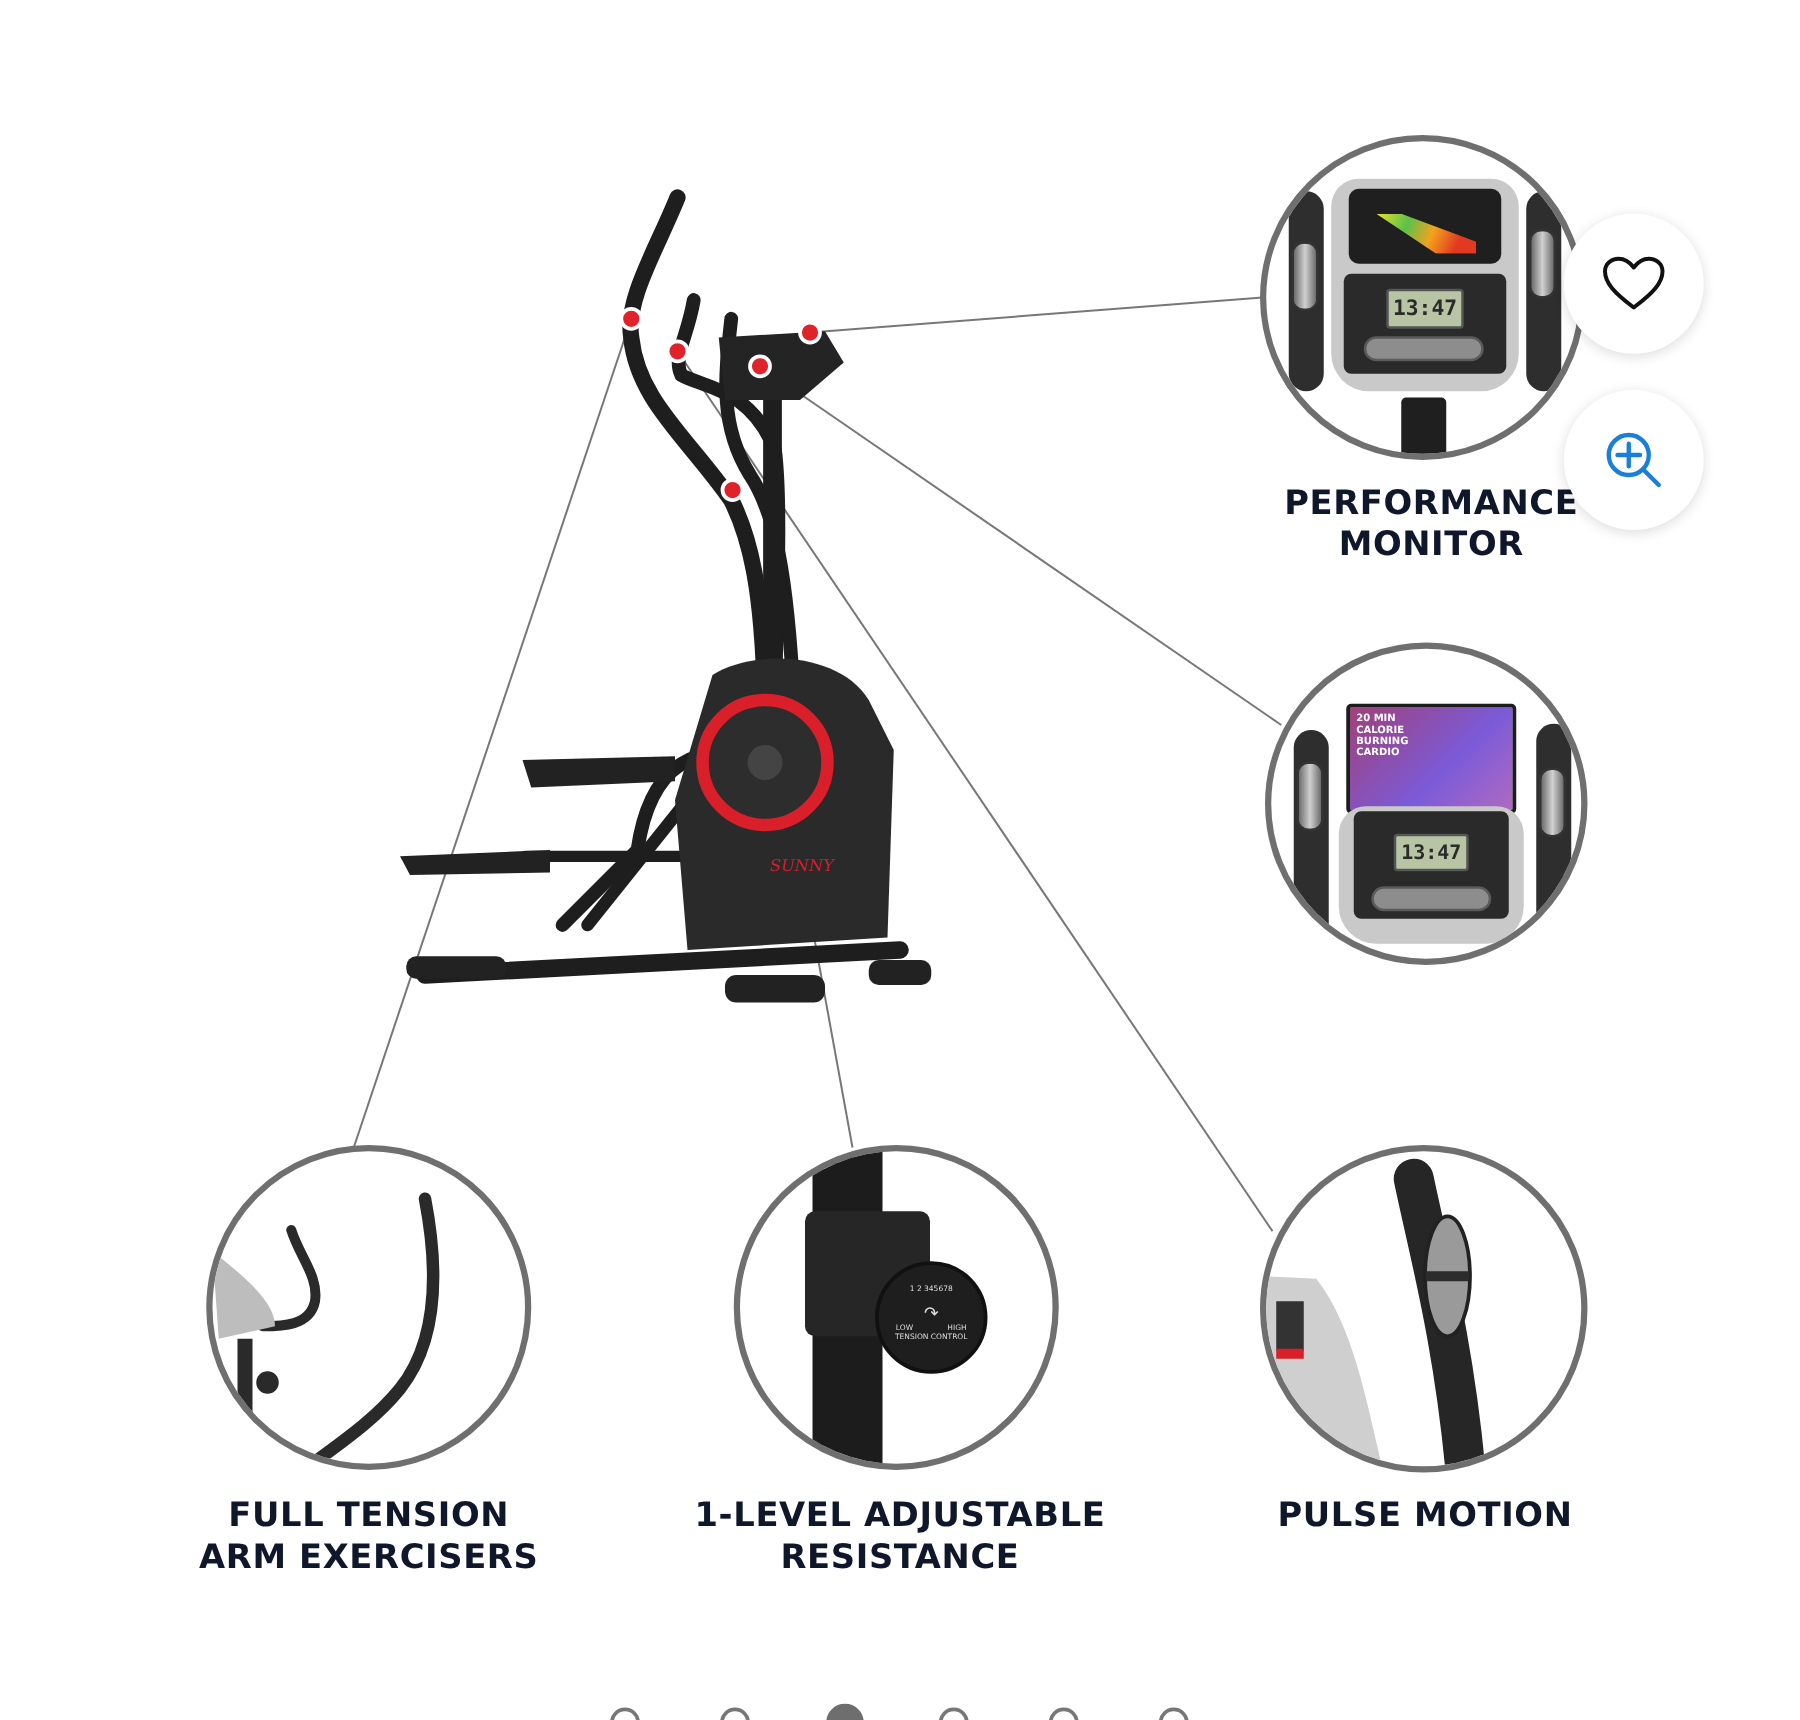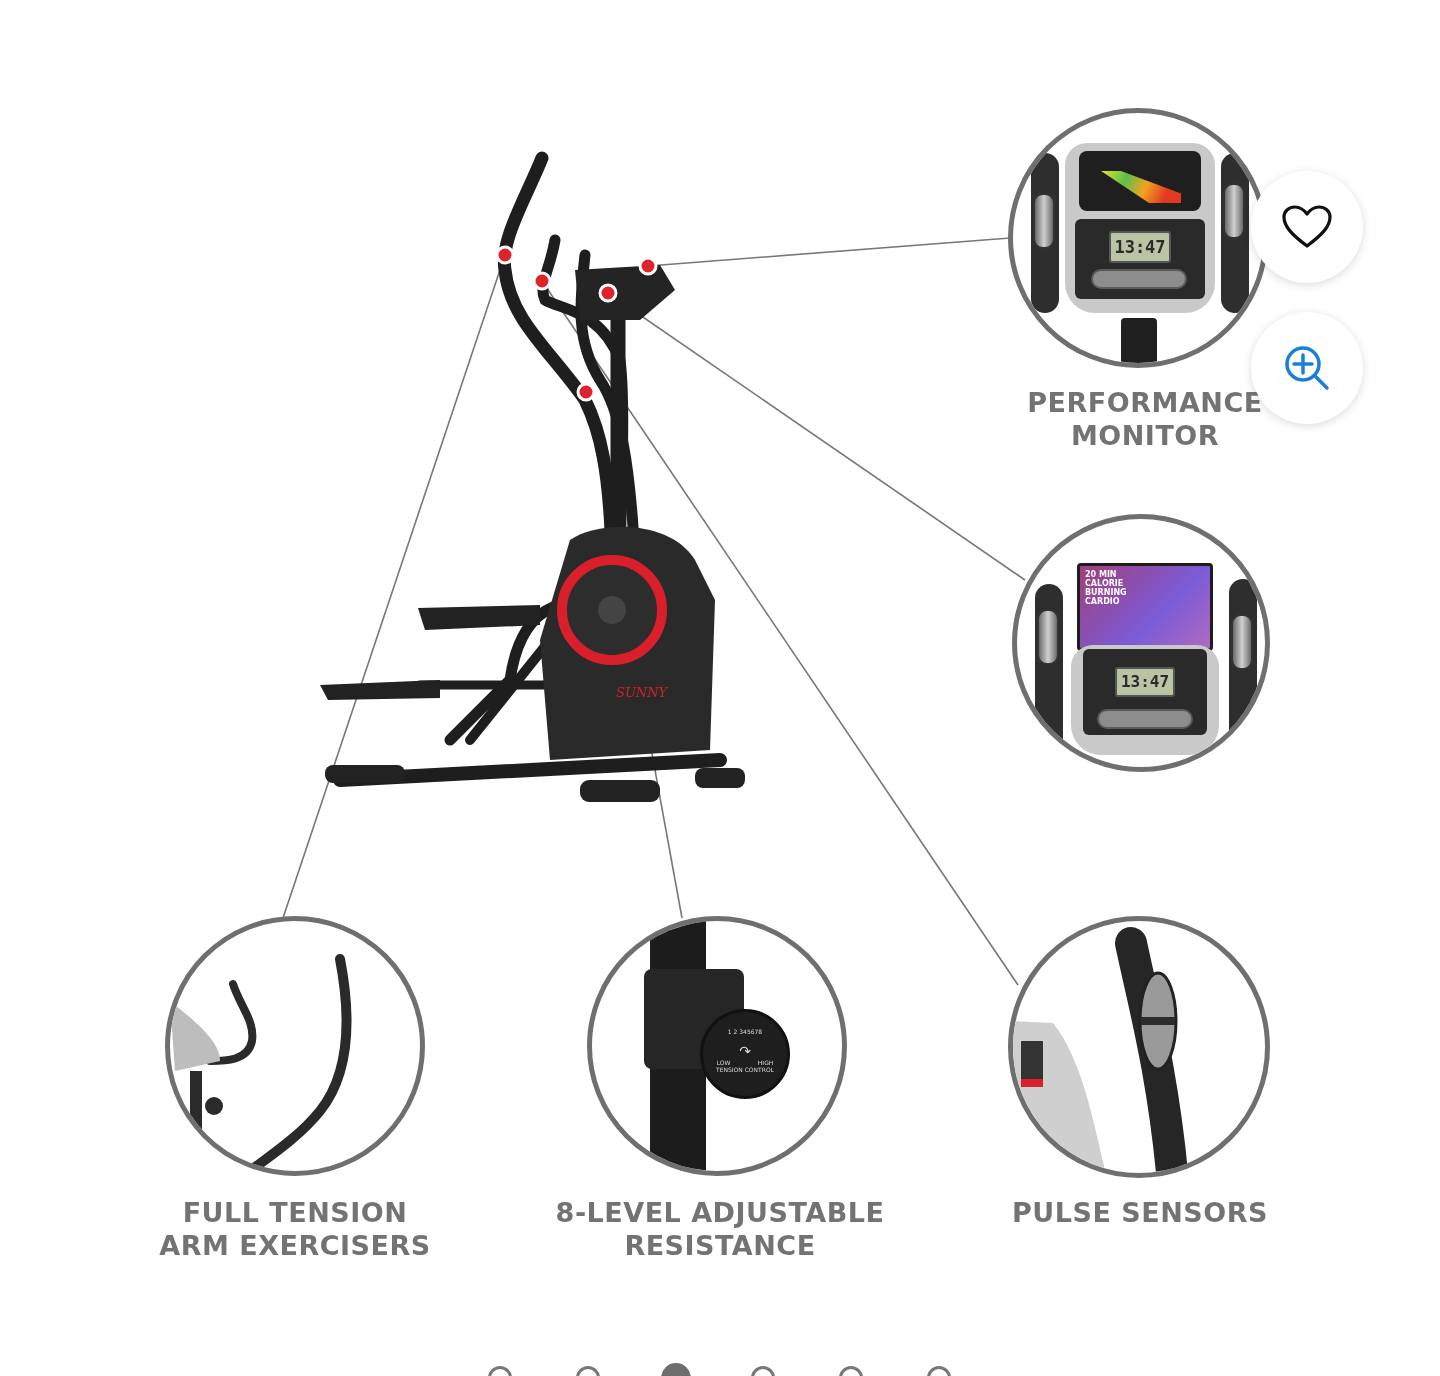--- a/index.html
+++ b/index.html
@@ -9,21 +9,21 @@
   .gallery { position: absolute; left: 0; top: 0; width: 1440px; height: 1376px; background: #fff; }
   .product-image { position: absolute; left: 0; top: 0; width: 1440px; height: 1340px; }
 
   .callout-lines { position: absolute; left: 0; top: 0; width: 1440px; height: 1340px; pointer-events: none; }
 
   .detail-circle {
     position: absolute; border-radius: 50%;
     border: 5px solid #6f6f6f; background: #fff; overflow: hidden;
   }
   .feature-label {
-    position: absolute; text-align: center; color: #737373;
+    position: absolute; text-align: center; color: #0f172a;
     font-family: "DejaVu Sans", sans-serif; font-weight: bold;
     font-size: 27px; line-height: 33px; letter-spacing: 0.5px;
     white-space: pre-line;
   }
 
   
   .console { position: absolute; background: #c9c9c9; border-radius: 22px 22px 30px 30px; }
   .console-top { position: absolute; background: #1f1f1f; border-radius: 8px; }
   .lcd {
     position: absolute; background: #b8c4a4; border: 2px solid #555; border-radius: 3px;
@@ -149,34 +149,34 @@
       <div style="position:absolute;left:108px;top:88px;width:90px;height:90px;border-radius:50%;background:#1e1e1e;border:3px solid #111;color:#ddd;font-size:6px;text-align:center;">
         <div style="margin-top:16px;">1 2 345678</div>
         <div style="margin-top:8px;font-size:14px;">↷</div>
         <div style="display:flex;justify-content:space-around;">
           <span>LOW</span>
           <span>HIGH</span>
         </div>
         <div>TENSION CONTROL</div>
       </div>
     </div>
-    <div class="feature-label" style="left:545px;top:1196px;width:350px;">8-LEVEL ADJUSTABLE
+    <div class="feature-label" style="left:545px;top:1196px;width:350px;">1-LEVEL ADJUSTABLE
 RESISTANCE</div>
 
     <div class="detail-circle" style="left:1008px;top:916px;width:262px;height:262px;">
       <svg width="262" height="262" viewBox="0 0 262 262">
         <path d="M0 100 L 40 102 C 70 140, 80 200, 95 262 L 0 262 Z" fill="#cfcfcf"></path>
         <rect x="8" y="120" width="22" height="40" fill="#333"></rect>
         <rect x="8" y="158" width="22" height="8" fill="#d81f2a"></rect>
         <path d="M118 22 C 130 80, 150 150, 160 262" stroke="#262626" stroke-width="32" fill="none" stroke-linecap="round"></path>
         <ellipse cx="145" cy="100" rx="18" ry="48" fill="#9a9a9a" stroke="#222" stroke-width="3"></ellipse>
         <rect x="128" y="96" width="34" height="8" fill="#2c2c2c"></rect>
       </svg>
     </div>
-    <div class="feature-label" style="left:1005px;top:1196px;width:270px;">PULSE SENSORS</div>
+    <div class="feature-label" style="left:1005px;top:1196px;width:270px;">PULSE MOTION</div>
   </div>
 
   <div class="float-btn" style="left:1251px;top:171px;">
     <svg width="52" height="46" viewBox="0 0 52 46">
       <path d="M26 42 C 10 30, 3 22, 3 13 C 3 7, 8 3, 14 3 C 19 3, 23 6, 26 10 C 29 6, 33 3, 38 3 C 44 3, 49 7, 49 13 C 49 22, 42 30, 26 42 Z" fill="none" stroke="#111" stroke-width="3.2" stroke-linejoin="round"></path>
     </svg>
   </div>
   <div class="float-btn" style="left:1251px;top:312px;">
     <svg width="52" height="52" viewBox="0 0 52 52">
       <circle cx="22" cy="22" r="16" fill="none" stroke="#1a7fd9" stroke-width="3.5"></circle>

